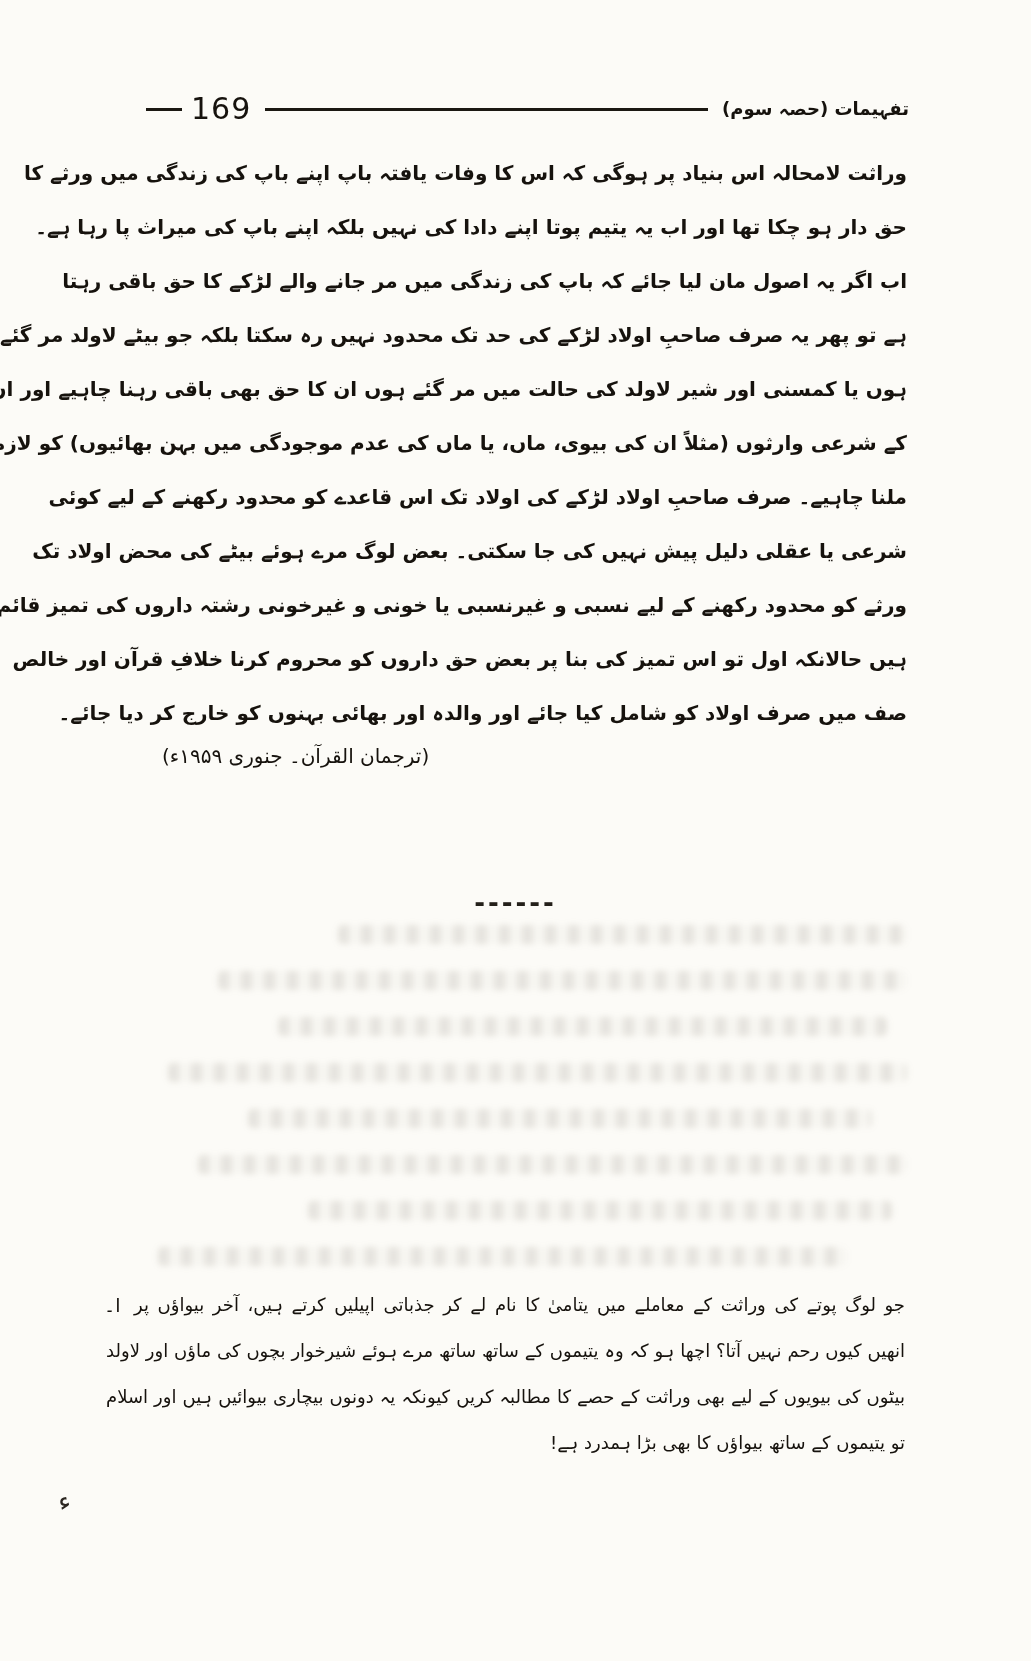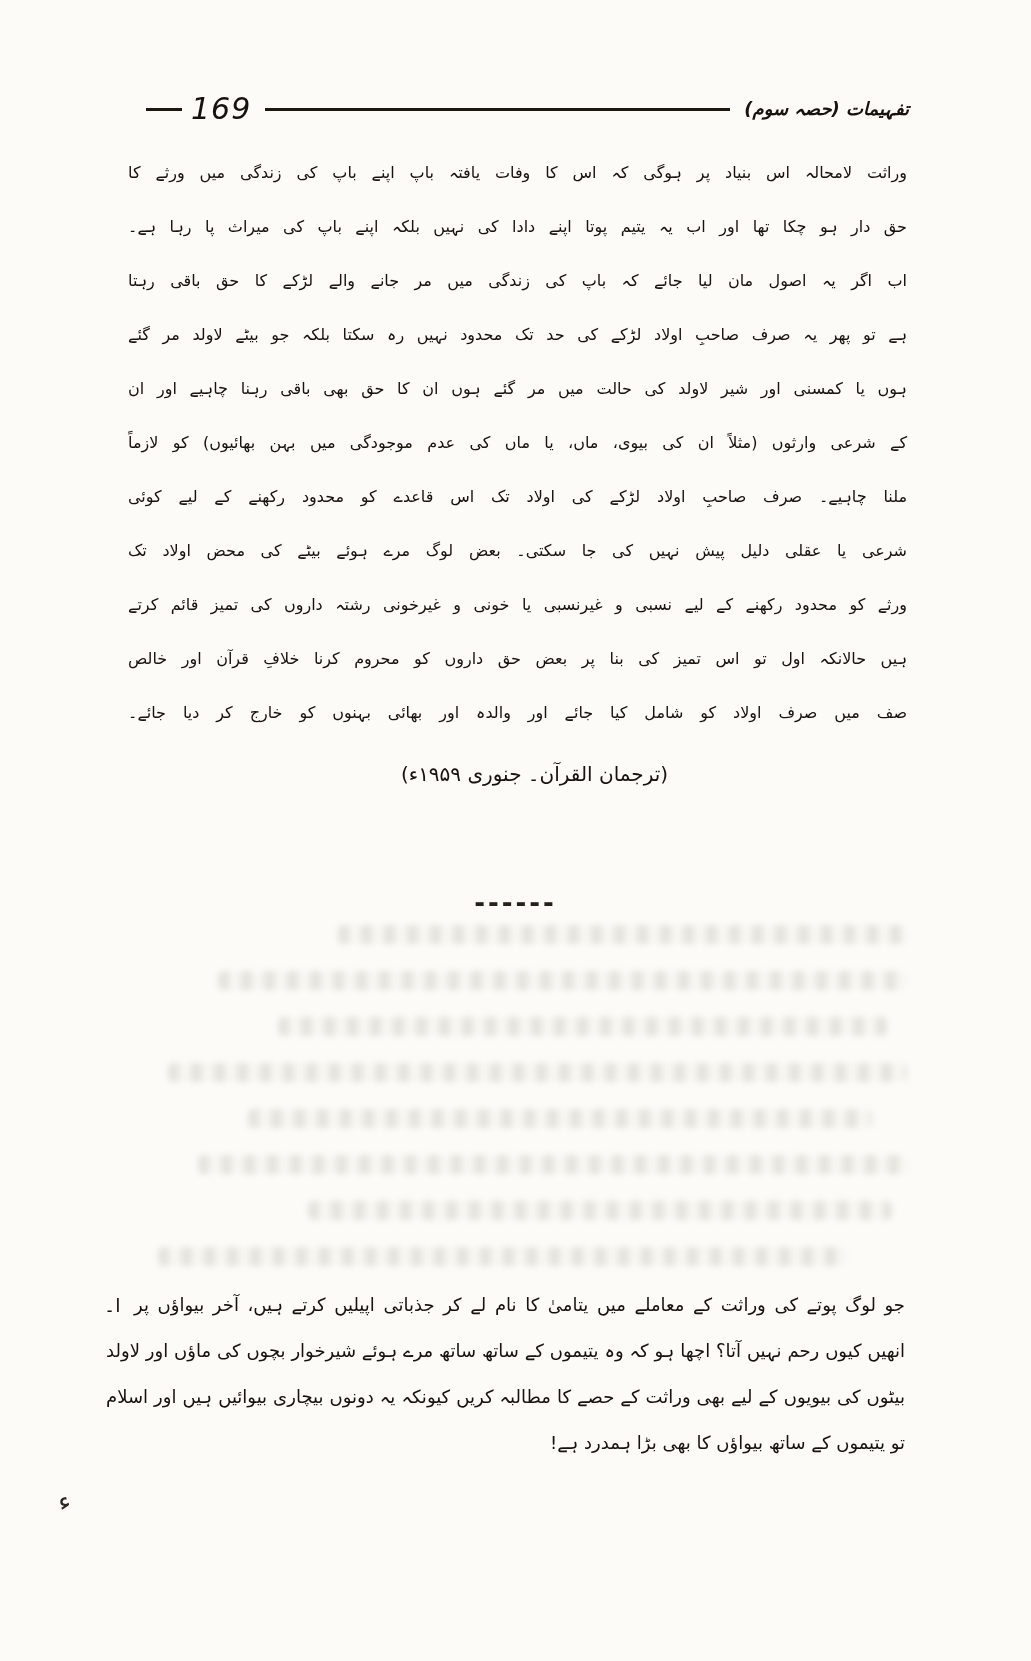--- a/index.html
+++ b/index.html
@@ -19,21 +19,20 @@
   }
 
   
   .header {
     position: absolute;
     top: 94px;
     left: 146px;
     right: 122px;
     display: flex;
     align-items: center;
-    font-style: italic;
   }
   .header .dash-left {
     width: 36px;
     height: 3px;
     background: #1b1812;
     flex: 0 0 auto;
   }
   .header .page-number {
     font-size: 30px;
     font-weight: 500;
@@ -57,34 +56,35 @@
 
   
   .body-text {
     position: absolute;
     top: 146px;
     left: 128px;
     right: 124px;
     direction: rtl;
   }
   .body-text .line {
-    font-size: 16px;
+    font-size: 20px;
     height: 54px;
     line-height: 54px;
     white-space: nowrap;
     text-align: justify;
     text-align-last: justify;
     overflow: visible;
+    font-weight: bold;
   }
   .citation {
     direction: rtl;
-    margin-top: 22px;
+    margin-top: 4px;
     padding-left: 34px;
     font-size: 20px;
-    text-align: center;
+    text-align: left;
     font-weight: 500;
   }
 
   
   .separator {
     position: absolute;
     top: 888px;
     left: 0;
     width: 100%;
     text-align: center;

